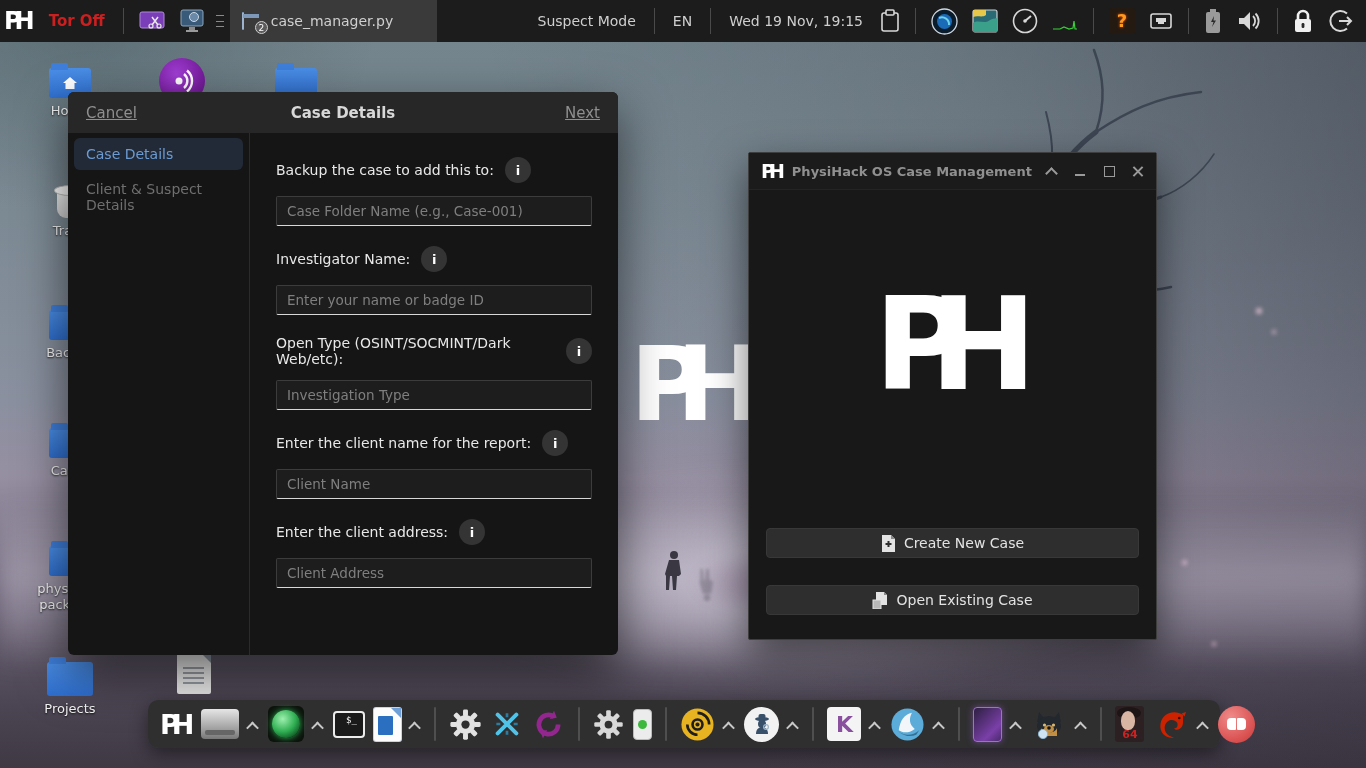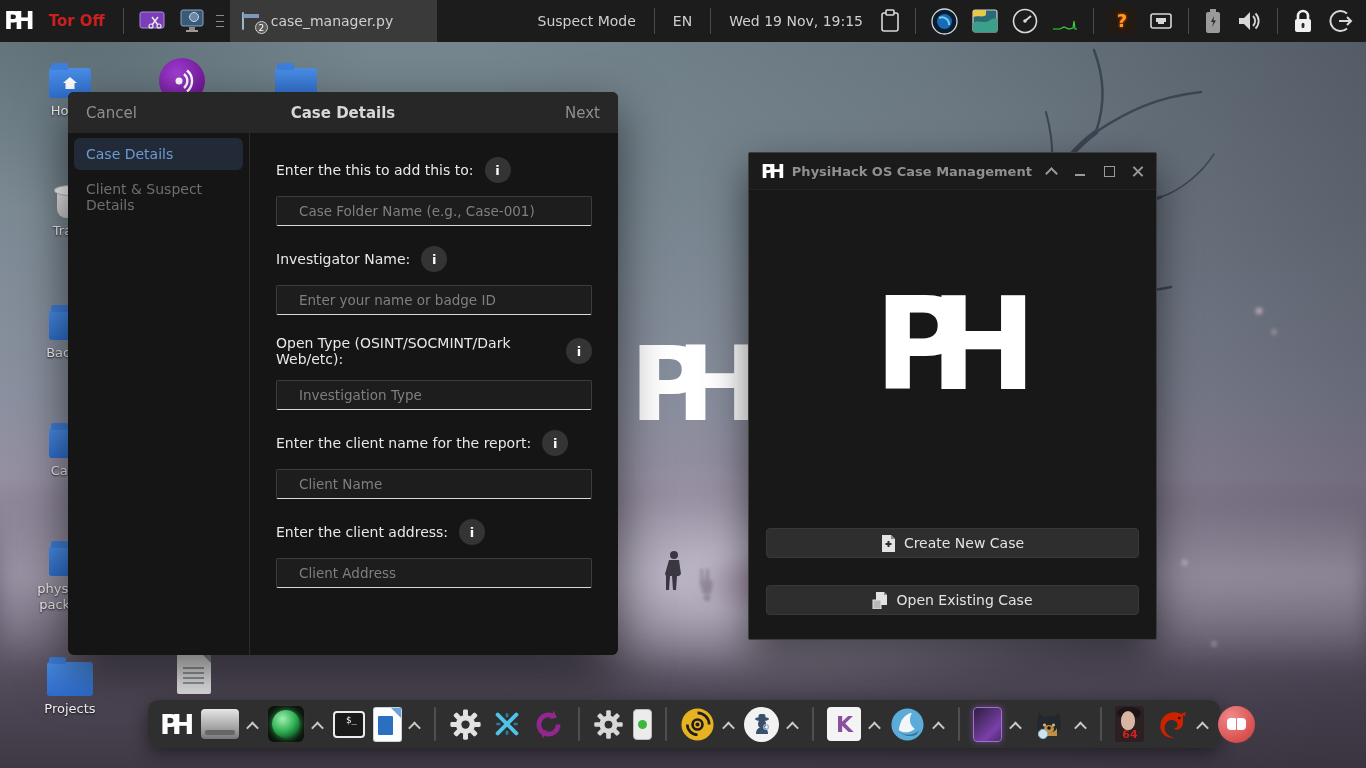--- a/index.html
+++ b/index.html
@@ -69,35 +69,35 @@
     border-color:transparent #8f99a6 transparent transparent; }
   .doc-icon::after { content:""; position:absolute; left:6px; top:15px; width:21px; height:18px;
     background:repeating-linear-gradient(180deg,#9aa0a8 0 2px, transparent 2px 5px); }
   .tor-circle { width:46px; height:46px; border-radius:50%;
     background:radial-gradient(circle at 38% 35%, #a23fd6, #7b1fa2 60%, #5c1280); display:flex; align-items:center; justify-content:center; }
 
   
   .dialog { position:absolute; left:68px; top:92px; width:550px; height:563px; z-index:10;
     background:#151515; border-radius:6px; box-shadow:0 18px 50px rgba(0,0,0,.6); overflow:hidden; }
   .dlg-header { height:41px; background:#272727; display:flex; align-items:center; padding:0 18px; }
-  .dlg-header .hbtn { color:#8f8f8f; font-size:15px; width:140px; }
+  .dlg-header .hbtn { color:#8f8f8f; font-size:15px; width:140px;text-decoration:underline; }
   .dlg-header .hbtn.next { text-align:right; }
   .dlg-header .htitle { flex:1; text-align:center; color:#d8d8d8; font-weight:bold; font-size:15px; }
   .dlg-body { display:flex; height:522px; }
   .dlg-side { width:182px; border-right:1px solid #2b2b2b; padding:5px 6px; }
   .side-item { padding:8px 12px; border-radius:6px; font-size:14px; color:#6f6f6f; margin-bottom:3px; }
   .side-item.active { background:#232a37; color:#6c9bd2; }
   .dlg-main { flex:1; padding:24px 26px 0 26px; }
   .fgroup { margin-bottom:20px; }
   .flabel-row { display:flex; align-items:center; gap:11px; margin-bottom:13px; }
   .flabel { color:#e8e8e8; font-size:14px; }
   .info-circle { width:26px; height:26px; border-radius:50%; background:#343434; color:#fff; flex:none;
     font-weight:bold; font-size:13px; display:flex; align-items:center; justify-content:center; }
   .finput { width:100%; height:30px; background:#1d1d1d; border:1px solid #3c3c3c; border-bottom:1px solid #d8d8d8;
-    border-radius:2px; color:#fde047; font-size:13.5px; padding:0 22px; font-family:"DejaVu Sans", sans-serif; }
+    border-radius:2px; color:#fde047; font-size:13.5px; padding:0 10px; font-family:"DejaVu Sans", sans-serif; }
   .finput::placeholder { color:#7f7f7f; opacity:1; }
 
   
   .cwin { position:absolute; left:748px; top:152px; width:409px; height:488px; z-index:9;
     background:#181818; border:1px solid #3e3e3e; border-radius:2px; box-shadow:0 16px 40px rgba(0,0,0,.55); }
   .cwin-titlebar { height:37px; background:#1b1b1b; border-bottom:1px solid #242424; display:flex; align-items:center; padding:0 12px; gap:9px; }
   .cwin-titlebar .brand-logo { font-size:19px; }
   .cwin-title { color:#909090; font-weight:bold; font-size:13px; flex:1; }
   .wctl { display:flex; align-items:center; gap:17px; }
   .wc { position:relative; width:12px; height:12px; flex:none; }
@@ -364,21 +364,21 @@
       <span class="hbtn next">Next</span>
     </div>
     <div class="dlg-body">
       <div class="dlg-side">
         <div class="side-item active">Case Details</div>
         <div class="side-item">Client &amp; Suspect Details</div>
       </div>
       <div class="dlg-main">
         <div class="fgroup">
           <div class="flabel-row">
-            <span class="flabel">Enter the this to add this to:</span>
+            <span class="flabel">Backup the case to add this to:</span>
             <span class="info-circle">i</span>
           </div>
           <input class="finput" placeholder="Case Folder Name (e.g., Case-001)" style="">
         </div>
         <div class="fgroup">
           <div class="flabel-row">
             <span class="flabel">Investigator Name:</span>
             <span class="info-circle">i</span>
           </div>
           <input class="finput" placeholder="Enter your name or badge ID" style="">

